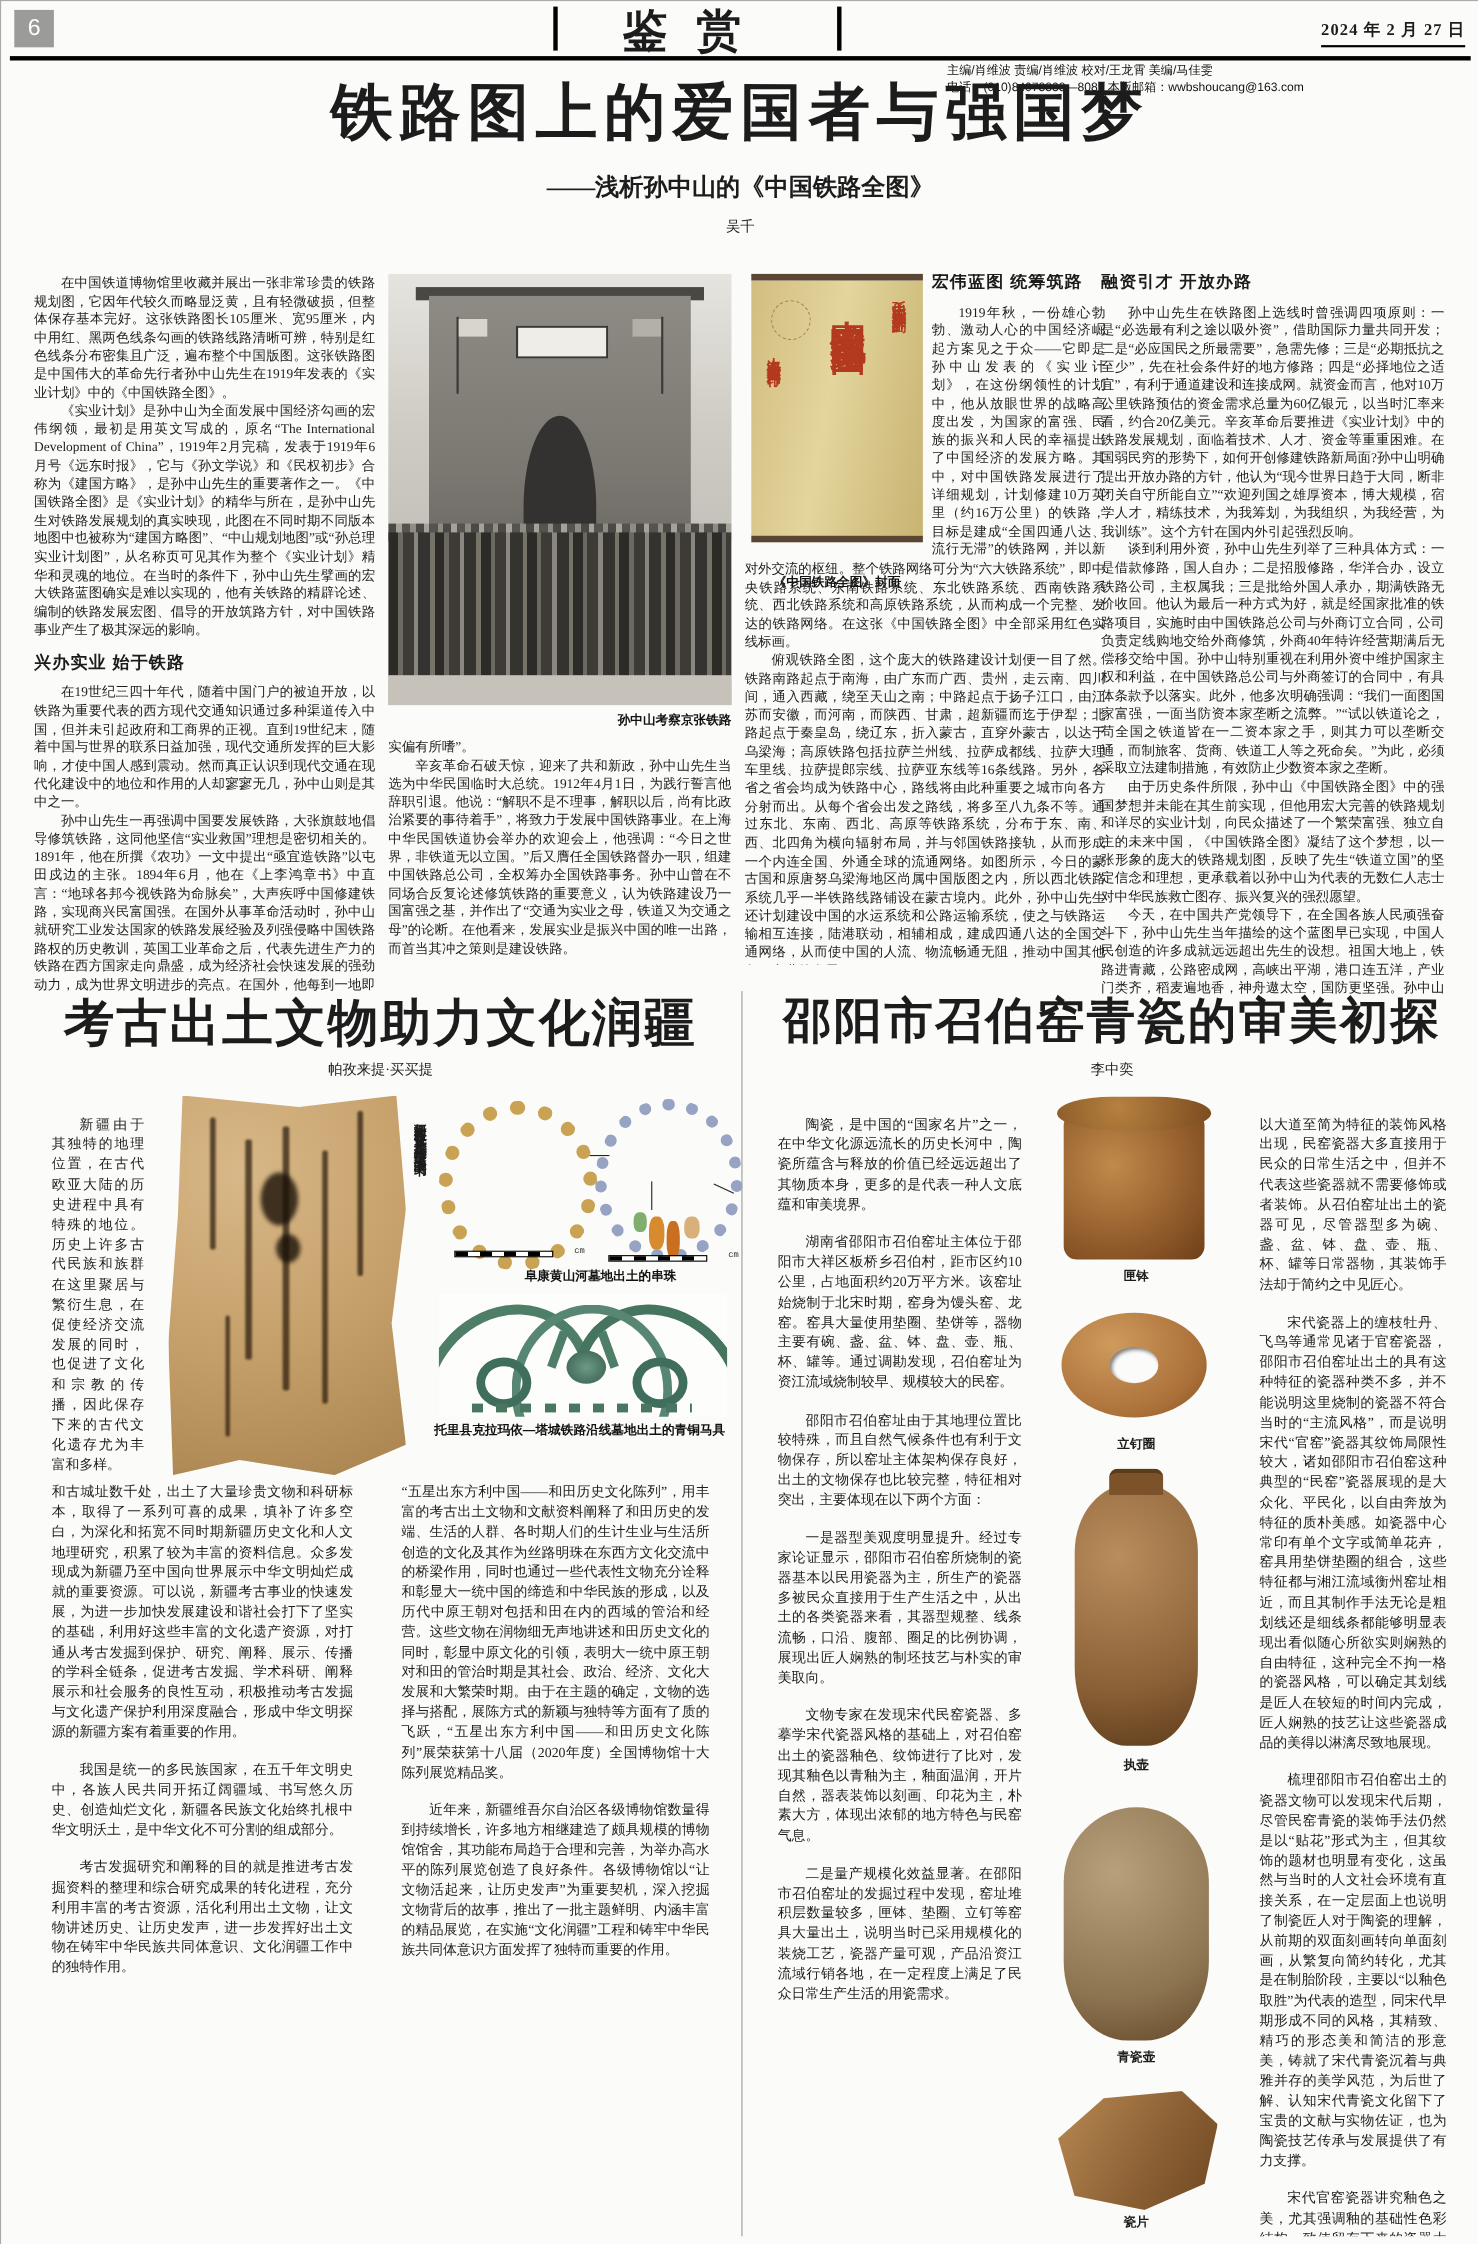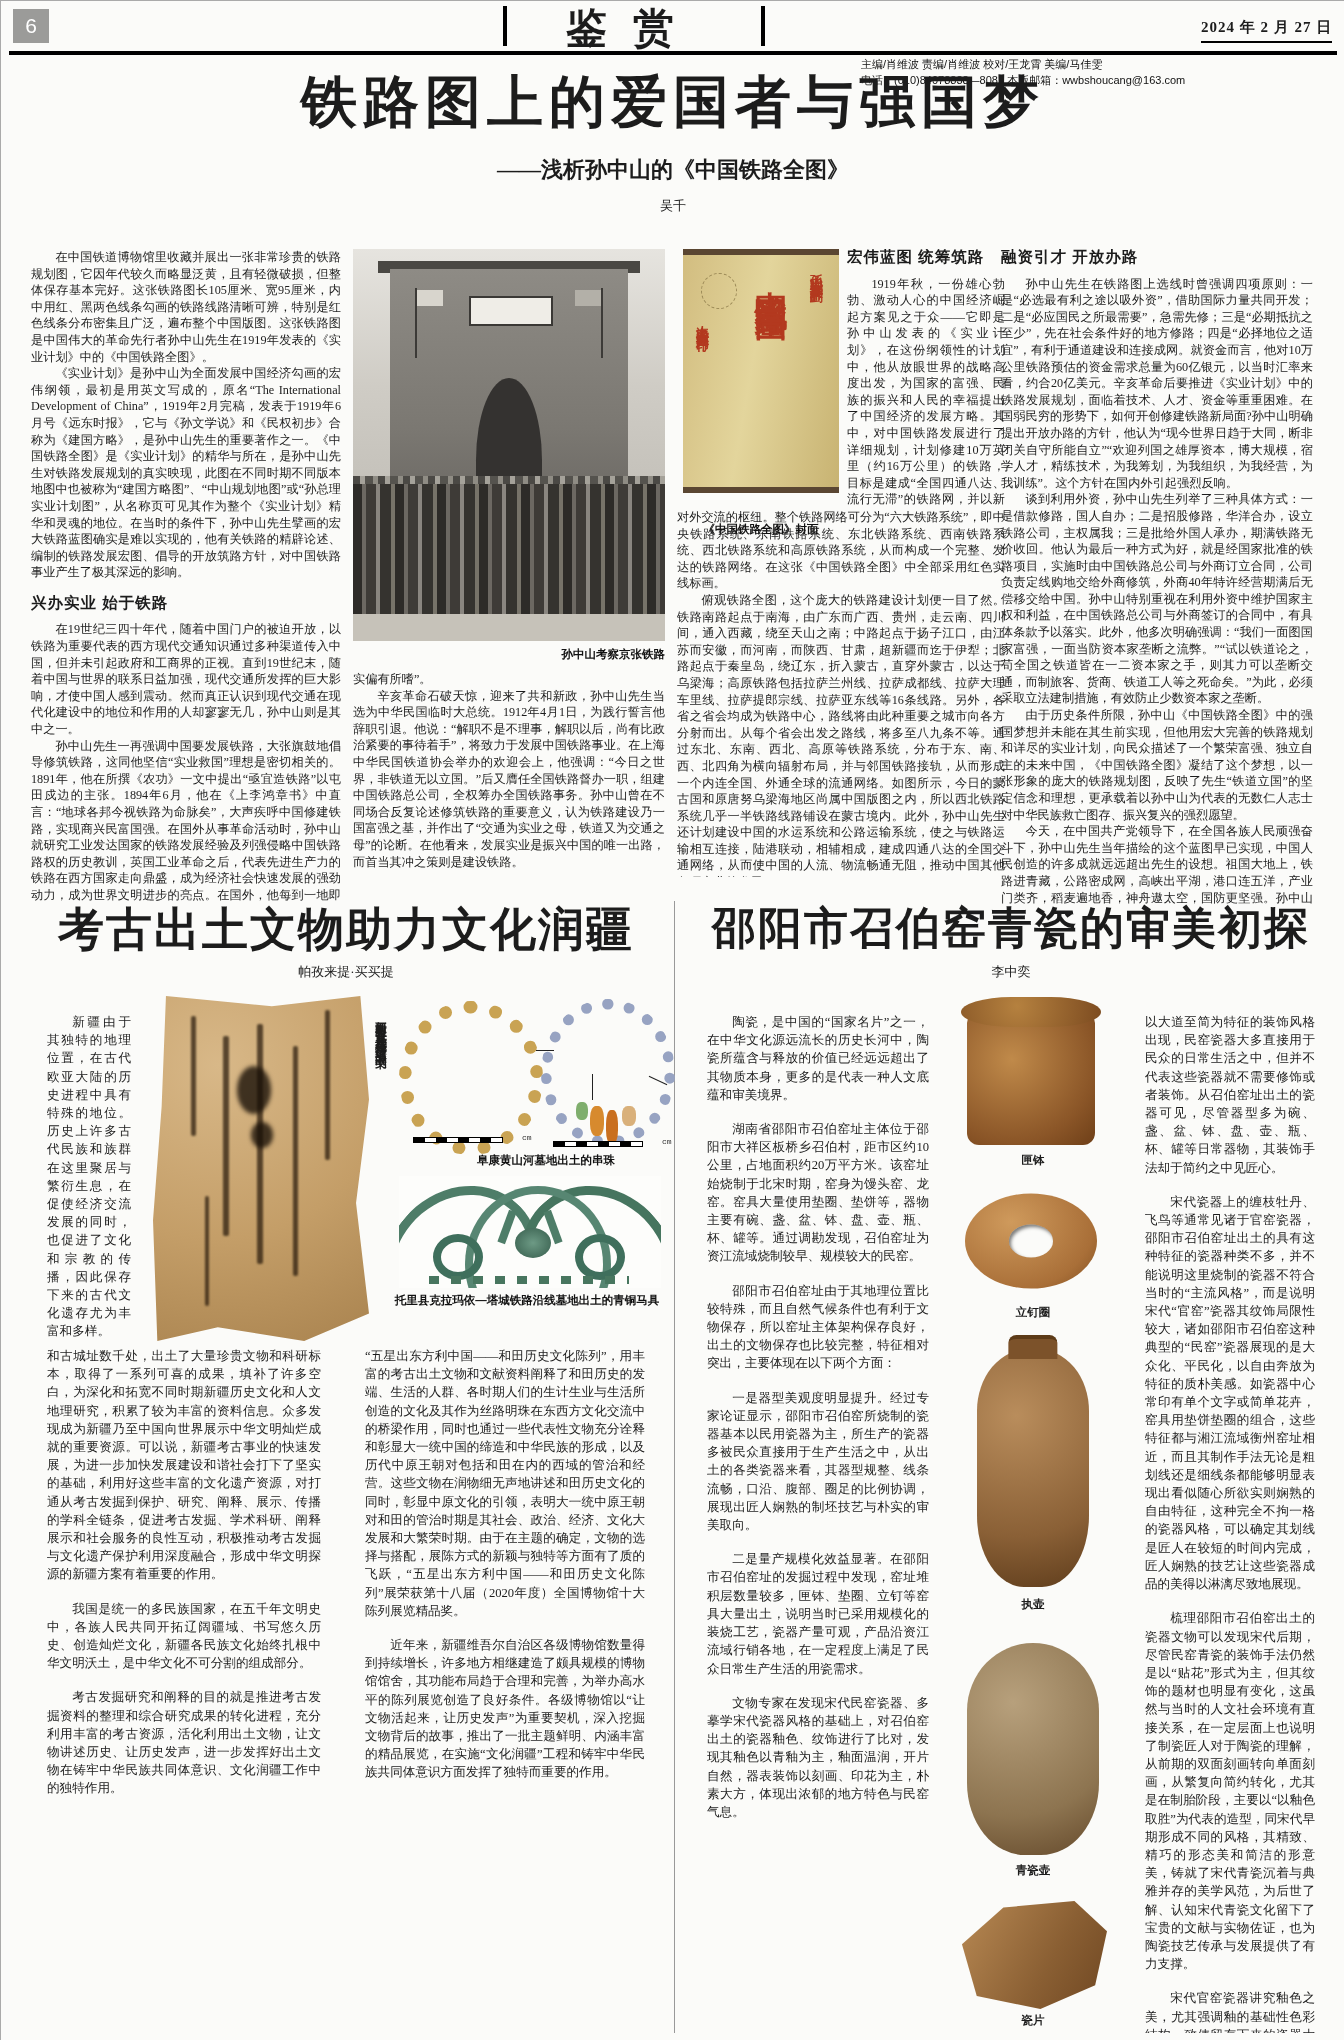--- a/index.html
+++ b/index.html
@@ -236,22 +236,22 @@
   </div>
 
   <div class="sub-title" style="left:690px;top:898px;width:640px;font-size:44px;">邵阳市召伯窑青瓷的审美初探</div>
   <div class="sub-author" style="left:690px;top:962px;width:640px;">李中奕</div>
 
   <div class="bcol" style="left:690px;top:996px;width:254px;height:1036px;">
     <p>陶瓷，是中国的“国家名片”之一，在中华文化源远流长的历史长河中，陶瓷所蕴含与释放的价值已经远远超出了其物质本身，更多的是代表一种人文底蕴和审美境界。</p>
     <p>湖南省邵阳市召伯窑址主体位于邵阳市大祥区板桥乡召伯村，距市区约10公里，占地面积约20万平方米。该窑址始烧制于北宋时期，窑身为馒头窑、龙窑。窑具大量使用垫圈、垫饼等，器物主要有碗、盏、盆、钵、盘、壶、瓶、杯、罐等。通过调勘发现，召伯窑址为资江流域烧制较早、规模较大的民窑。</p>
     <p>邵阳市召伯窑址由于其地理位置比较特殊，而且自然气候条件也有利于文物保存，所以窑址主体架构保存良好，出土的文物保存也比较完整，特征相对突出，主要体现在以下两个方面：</p>
     <p>一是器型美观度明显提升。经过专家论证显示，邵阳市召伯窑所烧制的瓷器基本以民用瓷器为主，所生产的瓷器多被民众直接用于生产生活之中，从出土的各类瓷器来看，其器型规整、线条流畅，口沿、腹部、圈足的比例协调，展现出匠人娴熟的制坯技艺与朴实的审美取向。</p>
+    <p>文物专家在发现宋代民窑瓷器、多摹学宋代瓷器风格的基础上，对召伯窑出土的瓷器釉色、纹饰进行了比对，发现其釉色以青釉为主，釉面温润，开片自然，器表装饰以刻画、印花为主，朴素大方，体现出浓郁的地方特色与民窑气息。</p>
     <p>二是量产规模化效益显著。在邵阳市召伯窑址的发掘过程中发现，窑址堆积层数量较多，匣钵、垫圈、立钉等窑具大量出土，说明当时已采用规模化的装烧工艺，瓷器产量可观，产品沿资江流域行销各地，在一定程度上满足了民众日常生产生活的用瓷需求。</p>
-    <p>文物专家在发现宋代民窑瓷器、多摹学宋代瓷器风格的基础上，对召伯窑出土的瓷器釉色、纹饰进行了比对，发现其釉色以青釉为主，釉面温润，开片自然，器表装饰以刻画、印花为主，朴素大方，体现出浓郁的地方特色与民窑气息。</p>
   </div>
 
   <div class="pot cyl" style="left:966px;top:1012px;width:128px;height:132px;">
     <div class="cyl-lid"></div>
   </div>
   <div class="potcap" style="left:952px;top:1152px;width:160px;">匣钵</div>
 
   <div class="pot donut" style="left:964px;top:1182px;width:132px;height:116px;"></div>
   <div class="potcap" style="left:952px;top:1304px;width:160px;">立钉圈</div>
 

